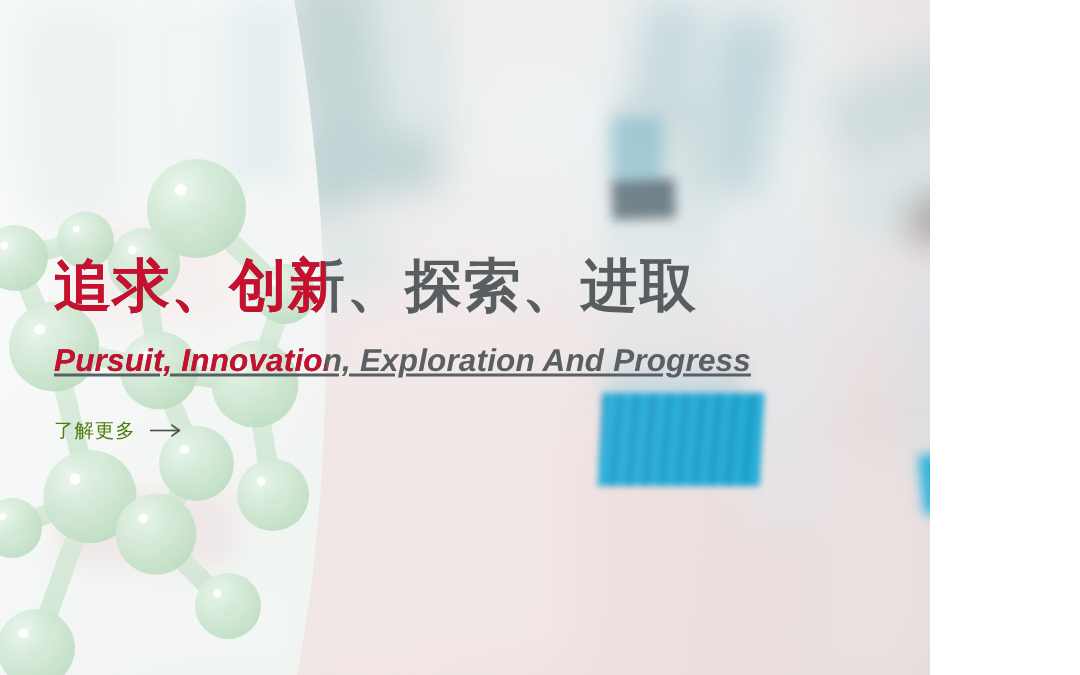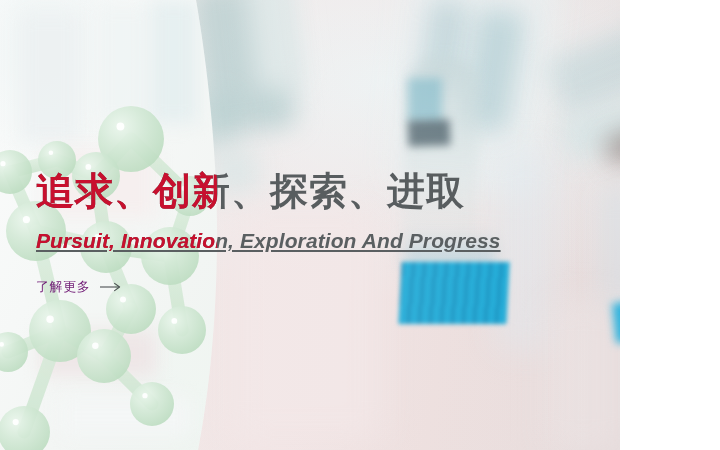--- a/index.html
+++ b/index.html
@@ -144,21 +144,21 @@
   }
   .subhead .tint{
     -webkit-clip-path:path("M-36,-220 L162,-220 C174,-150 182,-60 181,28 C180,110 172,176 162,230 L-36,230 Z");
     clip-path:path("M-36,-220 L162,-220 C174,-150 182,-60 181,28 C180,110 172,176 162,230 L-36,230 Z");
   }
 
   .more-link{
     display:inline-flex;align-items:center;gap:10px;
     margin-top:24px;
     font-size:13px;
-    color:#701a75;
+    color:#4d7c0f;
     text-decoration:none;
     letter-spacing:.6px;
     cursor:pointer;
   }
   .more-link .arrow{display:block;line-height:0;}
 </style>
 </head>
 <body>
 
 <div id="hero-banner">

